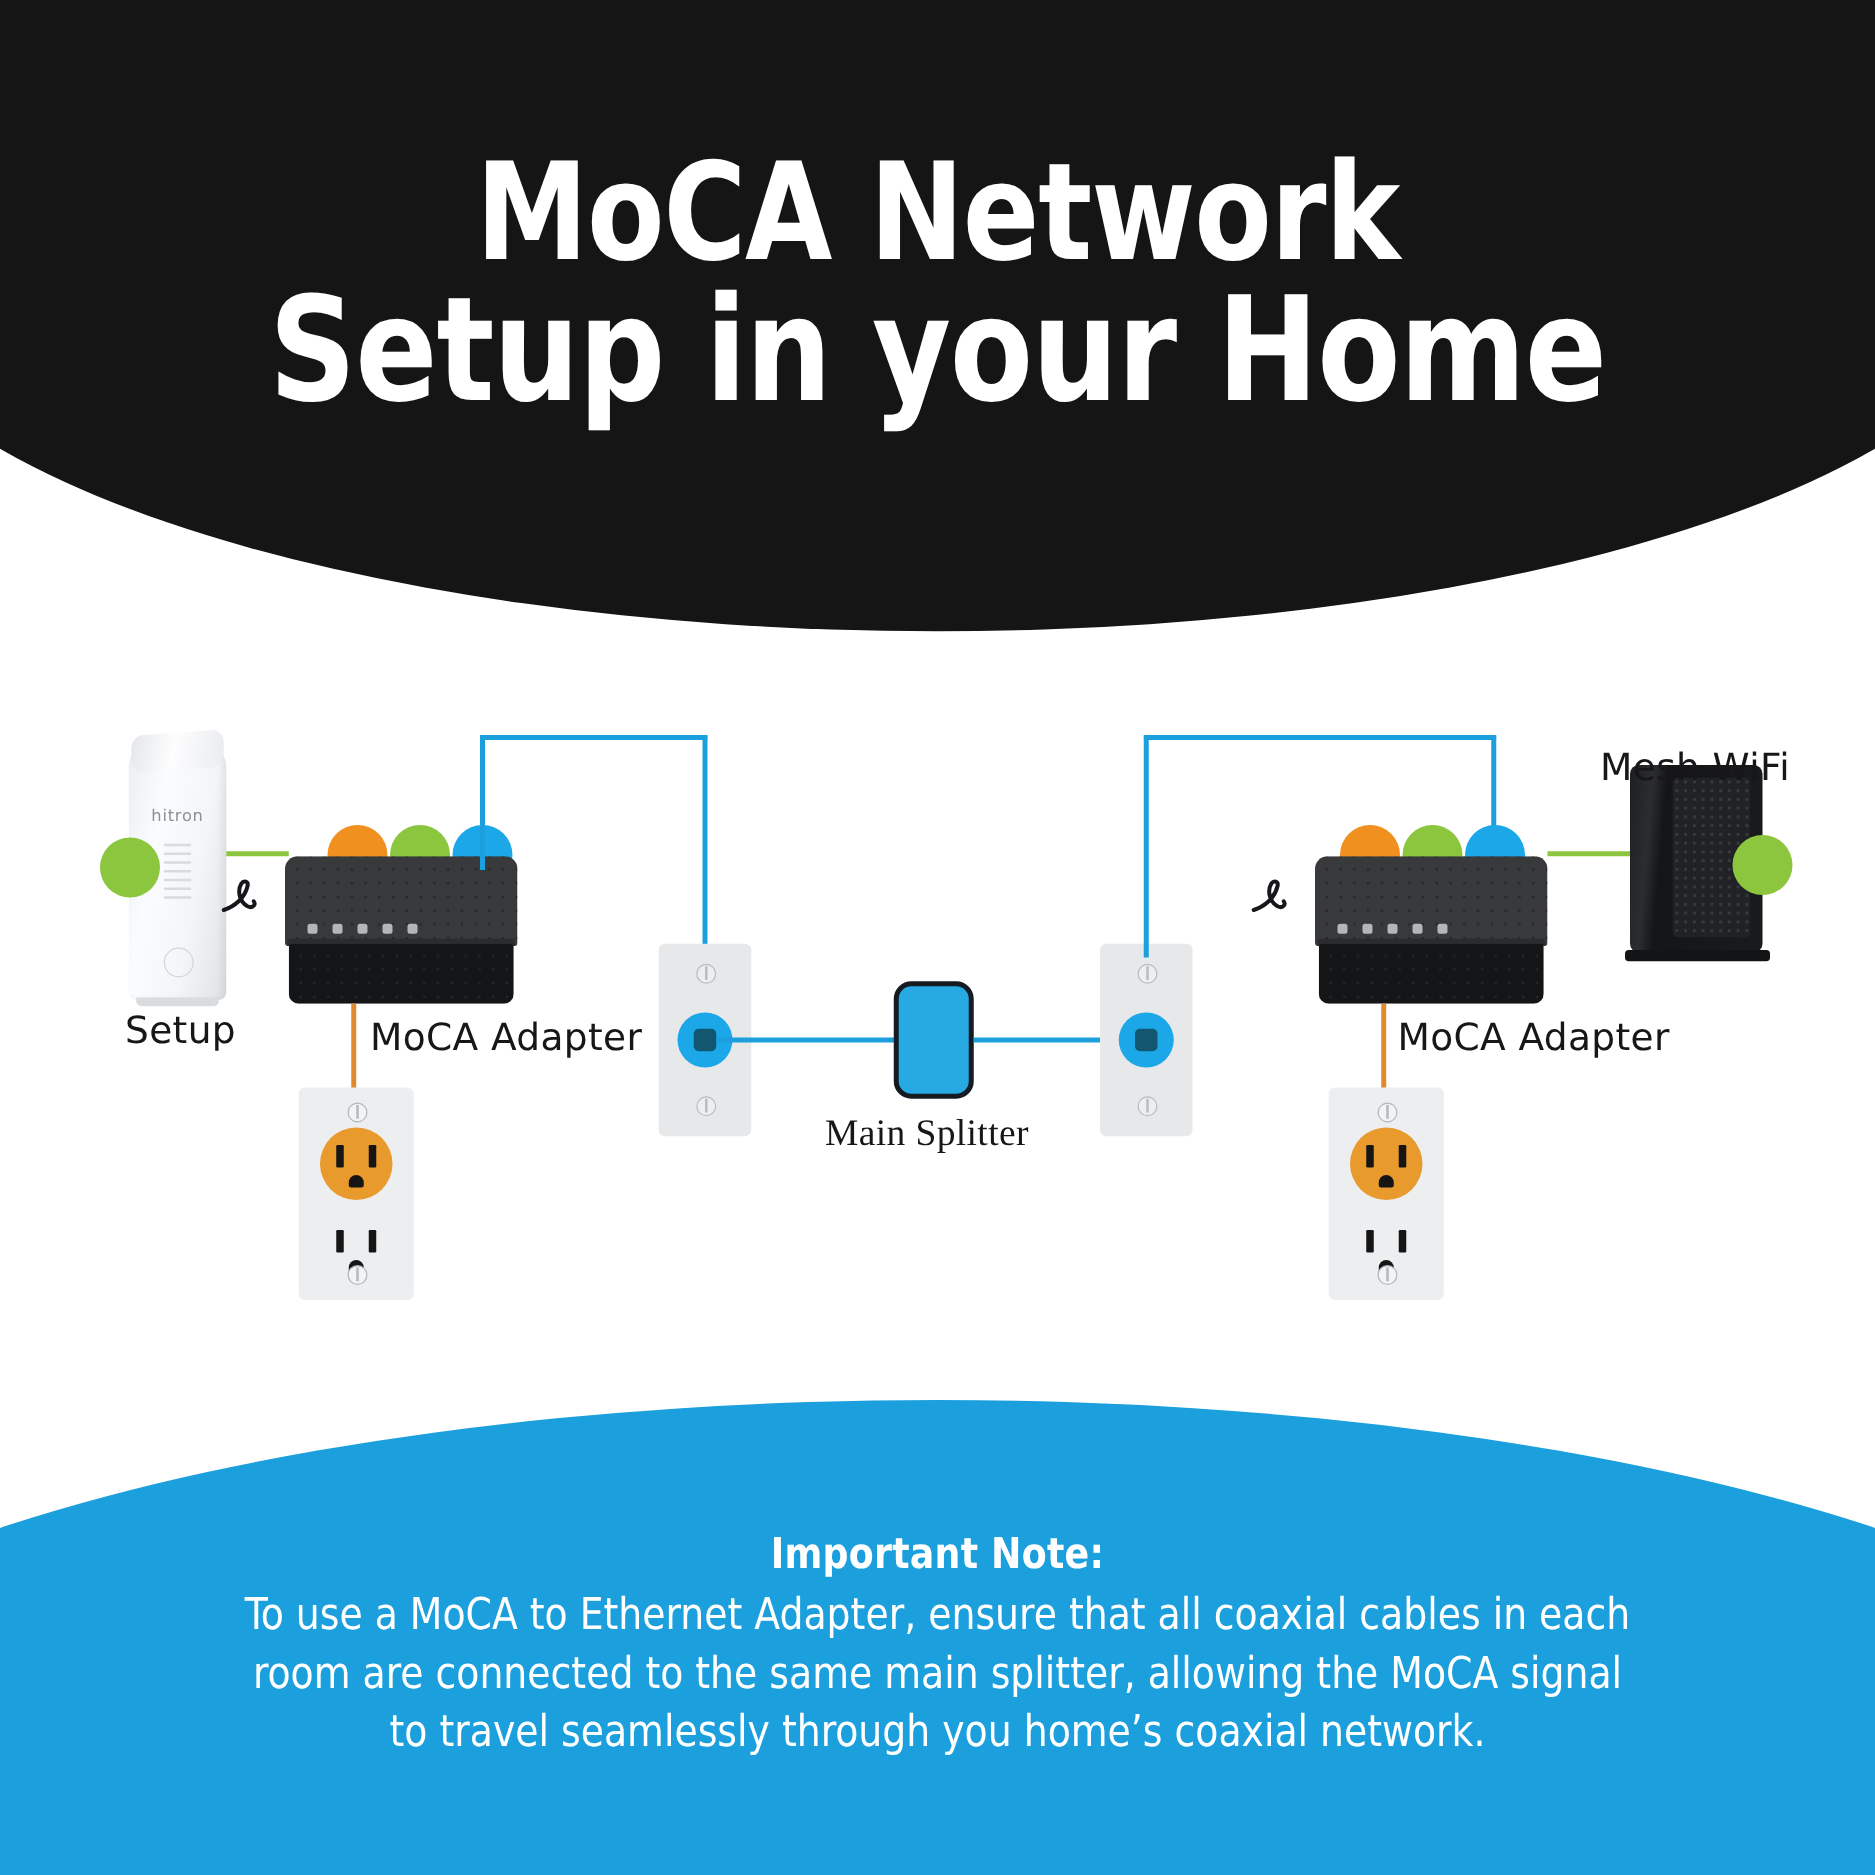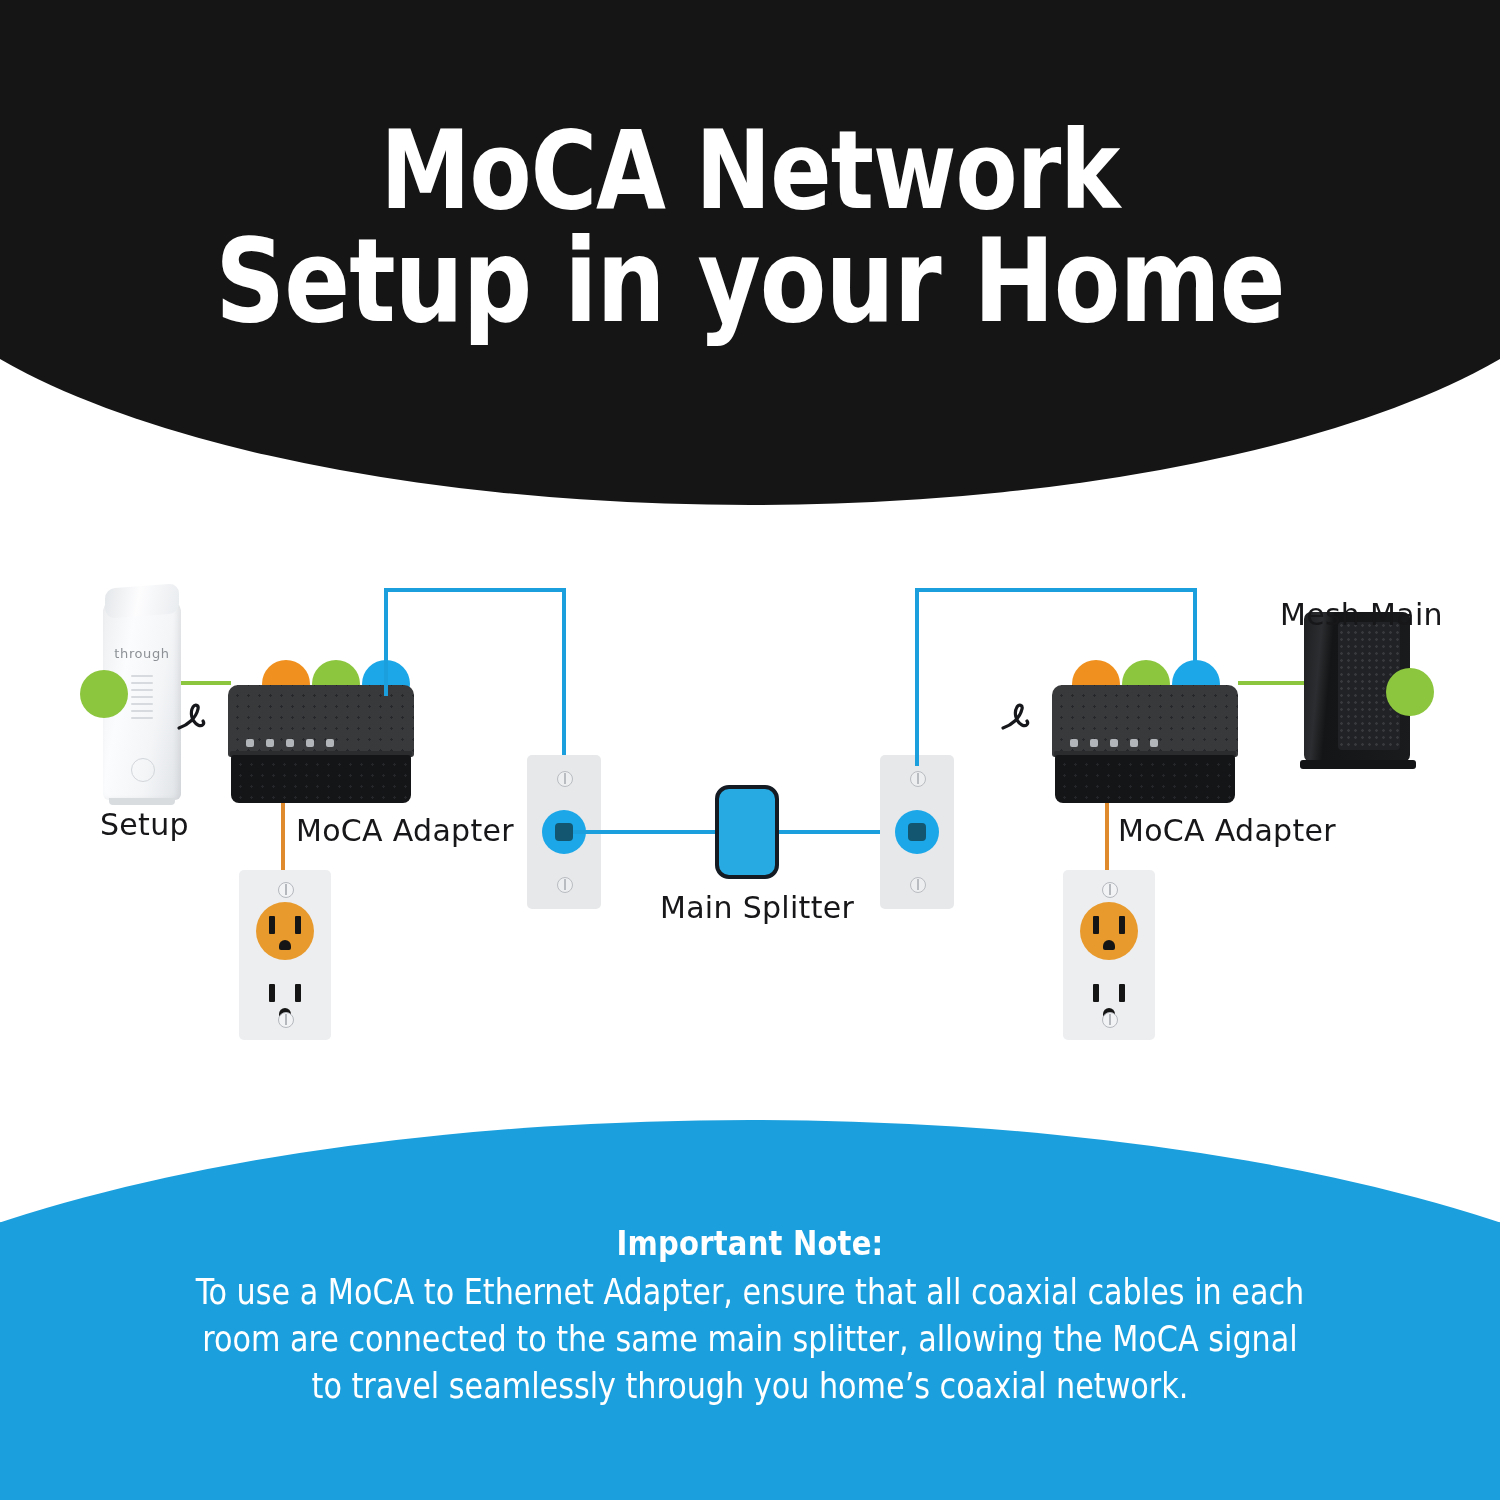--- a/index.html
+++ b/index.html
@@ -117,21 +117,21 @@
 <div id="header-title">
   <span>MoCA Network</span>
   <span class="l2">Setup in your Home</span>
 </div>
 
 <div id="diagram">
 
   <div class="router" style="left:103px;top:80px;">
     <div class="router-body"></div>
     <div class="router-top"></div>
-    <div class="router-brand">through</div>
+    <div class="router-brand">hitron</div>
     <div class="router-leds">
       <i></i>
         <i></i>
         <i></i>
         <i></i>
         <i></i>
         <i></i>
         <i></i>
     </div>
     <div class="router-wifi"></div>
@@ -248,22 +248,22 @@
     <div class="socket cold">
       <i class="sl"></i>
         <i class="sr"></i>
         <i class="gnd"></i>
     </div>
     <div class="screw bot"></div>
   </div>
 
   <div class="lbl" style="left:100px;top:287px;">Setup</div>
   <div class="lbl" style="left:296px;top:293px;">MoCA Adapter</div>
-  <div class="lbl" style="left:660px;top:370px;">Main Splitter</div>
+  <div class="lbl" style="left:660px;top:370px;font-family:Liberation Serif, serif;">Main Splitter</div>
   <div class="lbl" style="left:1118px;top:293px;">MoCA Adapter</div>
-  <div class="lbl" style="left:1280px;top:77px;">Mesh Main</div>
+  <div class="lbl" style="left:1280px;top:77px;">Mesh WiFi</div>
 </div>
 
 <div id="footer-band"></div>
 <div id="footer-inner">
   <div id="note-title">Important Note:</div>
   <div id="note-body">To use a MoCA to Ethernet Adapter, ensure that all coaxial cables in each room are connected to the same main splitter, allowing the MoCA signal to travel seamlessly through you home’s coaxial network.</div>
 </div>
 
 </body></html>

